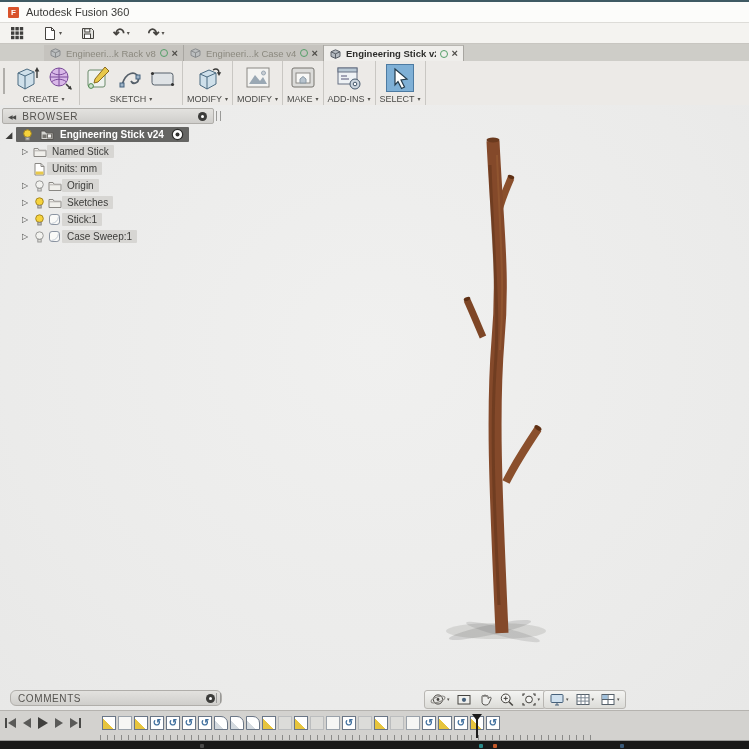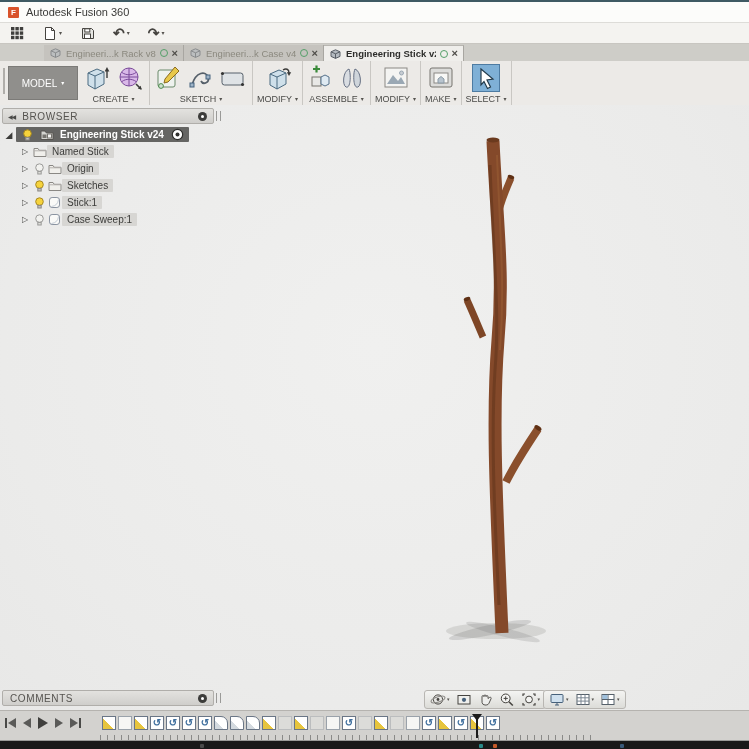--- a/index.html
+++ b/index.html
@@ -41,21 +41,21 @@
   .rb-btn.select-hl{background:#7fb0d6;border:1px solid #4d7ba2;padding:1px;}
   .rb-label{font-size:9px;color:#4a4a48;margin-top:1px;display:flex;align-items:center;gap:3px;white-space:nowrap;}
 
   
   #canvas{position:absolute;left:0;top:105px;width:749px;height:605px;background:radial-gradient(ellipse at 50% 40%, #f0f0ef 0%, #ebebea 70%, #e8e8e7 100%);}
   #stick-svg{position:absolute;left:0;top:0;}
 
   
   .panel-bar{position:absolute;width:212px;height:16px;background:linear-gradient(#e3e2df,#cfcecb);border:1px solid #b0aeaa;border-radius:2px;display:flex;align-items:center;box-sizing:border-box;}
   #browser-bar{left:2px;top:3px;}
-  #comments-bar{left:2px;top:585px;}
+  #comments-bar{left:10px;top:585px;border-radius:6px;}
   .panel-bar .bar-collapse{font-size:6px;color:#4a4a48;margin-left:5px;letter-spacing:-1px;}
   .panel-bar .bar-label{font-size:10px;color:#55534f;letter-spacing:.6px;margin-left:7px;flex:1;}
   .bar-dot{width:9px;height:9px;border-radius:50%;background:#3c3c3a;margin-right:6px;position:relative;flex:none;}
   .bar-dot::after{content:"";position:absolute;left:3px;top:3px;width:3px;height:3px;border-radius:50%;background:#fff;}
   .bar-grip{position:absolute;width:3px;height:10px;border-left:1px solid #9a9a98;border-right:1px solid #9a9a98;}
   #browser-grip{left:216px;top:6px;}
   #comments-grip{left:216px;top:588px;}
 
   #browser-tree{position:absolute;left:2px;top:21px;width:230px;}
   .tree-row{height:17px;display:flex;align-items:center;font-size:10px;}
@@ -179,24 +179,20 @@
             <path d="M2 3.8 L6.5 5.8 L11 3.8 M6.5 5.8 V10.4" fill="none" stroke="#585e66"></path>
           </svg></span>
         <span class="tab-label">Engineering Stick v24</span>
         <span class="tab-sync"></span>
         <span class="tab-close">×</span>
       </div>
     </div>
 
   <div id="ribbon">
     <div id="ribbon-grip"></div>
-    <div id="model-btn">
-      <span>MODEL</span>
-      <span class="caret">▾</span>
-    </div>
     <div id="rb-groups" style="display:flex;">
         <div class="rb-group">
           <div class="rb-icons">
             <span class="rb-btn"><span style="line-height: 0;"><svg width="28" height="28">
                   <path d="M5 9 L14 5 L21 8 L21 20 L12 25 L5 21 Z" fill="#cfe0ea" stroke="#4a6a80"></path>
                   <path d="M5 9 L12 12 L12 25 M12 12 L21 8" fill="none" stroke="#4a6a80"></path>
                   <path d="M24 14 V5" stroke="#3a3a38" stroke-width="1.4"></path>
                   <path d="M24 3 l-2.4 4.4 h4.8 z" fill="#3a3a38"></path>
                 </svg></span></span>
             <span class="rb-btn"><span style="line-height: 0;"><svg width="28" height="28">
@@ -243,37 +239,20 @@
                   <path d="M25 12 l-2.2 -3.8 h4.4 z" fill="#3a3a38"></path>
                 </svg></span></span>
           </div>
           <div class="rb-label">
             <span>MODIFY</span>
             <span class="caret">▾</span>
           </div>
         </div>
         <div class="rb-group">
           <div class="rb-icons">
-            <span class="rb-btn"><span style="line-height: 0;"><svg width="26" height="28">
-                  <rect x="4" y="13" width="9" height="9" fill="#e8e8e6" stroke="#76746f"></rect>
-                  <path d="M13 13 l4 -2 4 2 v7 l-4 2 -4 -2 z" fill="#dfeaf2" stroke="#55718a"></path>
-                  <path d="M5 5 h7 M8.5 1.5 v7" stroke="#3a8a3a" stroke-width="2.2"></path>
-                </svg></span></span>
-            <span class="rb-btn"><span style="line-height: 0;"><svg width="26" height="28">
-                  <path d="M10 5 C4 7 3 21 7 23 C12 25 12 9 10 5" fill="#d9dde2" stroke="#667083"></path>
-                  <path d="M16 5 C22 7 23 21 19 23 C14 25 14 9 16 5" fill="#cfd5db" stroke="#667083"></path>
-                </svg></span></span>
-          </div>
-          <div class="rb-label">
-            <span>ASSEMBLE</span>
-            <span class="caret">▾</span>
-          </div>
-        </div>
-        <div class="rb-group">
-          <div class="rb-icons">
             <span class="rb-btn"><span style="line-height: 0;"><svg width="28" height="26">
                   <rect x="3" y="3" width="22" height="19" fill="#f4f4f2" stroke="#8a8884"></rect>
                   <path d="M5 19 L11 10 L16 16 L19 12 L23 19 Z" fill="#9aa8b4"></path>
                   <circle cx="19.5" cy="8" r="2" fill="#c8cdd2" stroke="#9aa8b4"></circle>
                 </svg></span></span>
           </div>
           <div class="rb-label">
             <span>MODIFY</span>
             <span class="caret">▾</span>
           </div>
@@ -281,20 +260,35 @@
         <div class="rb-group">
           <div class="rb-icons">
             <span class="rb-btn"><span style="line-height: 0;"><svg width="28" height="26">
                   <rect x="3" y="3" width="22" height="19" rx="2" fill="#dcdcda" stroke="#76746f"></rect>
                   <rect x="7" y="8" width="14" height="10" fill="#f8f8f6" stroke="#8a8884"></rect>
                   <path d="M11 14 l3 -2.5 3 2.5 v4 h-6 z" fill="#b8c4ce" stroke="#8a99a5"></path>
                 </svg></span></span>
           </div>
           <div class="rb-label">
             <span>MAKE</span>
+            <span class="caret">▾</span>
+          </div>
+        </div>
+        <div class="rb-group">
+          <div class="rb-icons">
+            <span class="rb-btn"><span style="line-height: 0;"><svg width="28" height="26">
+                  <rect x="3" y="3" width="19" height="16" fill="#eef2f5" stroke="#667083"></rect>
+                  <rect x="3" y="3" width="19" height="4" fill="#b8c8d4" stroke="#667083"></rect>
+                  <path d="M6 11 h6 M6 14 h8" stroke="#557"></path>
+                  <circle cx="20" cy="19" r="5" fill="#cdd6de" stroke="#44576a"></circle>
+                  <circle cx="20" cy="19" r="1.8" fill="#fff" stroke="#44576a"></circle>
+                </svg></span></span>
+          </div>
+          <div class="rb-label">
+            <span>ADD-INS</span>
             <span class="caret">▾</span>
           </div>
         </div>
         <div class="rb-group">
           <div class="rb-icons">
             <span class="rb-btn select-hl"><span style="line-height: 0;"><svg width="24" height="24">
                   <path d="M7 3 L19 13 L13 14 L16.5 21 L13.5 22.5 L10 15.5 L7 19 Z" fill="#fff" stroke="#233a4a" stroke-width="1.2"></path>
                 </svg></span></span>
           </div>
           <div class="rb-label">
@@ -365,20 +359,31 @@
           <span class="tree-arrow">▷</span>
           <span class="tree-cell">
             <span style="line-height: 0;"><svg width="14" height="13">
                 <path d="M1 3.5 h4 l1.2 1.8 h6.8 v6.2 H1 z" fill="#f0efeb" stroke="#8a8884"></path>
                 <path d="M1 5.8 H13" stroke="#b5b3af"></path>
               </svg></span>
           </span>
           <span class="tree-chip">Named Stick</span>
         </div>
         <div class="tree-row row-indent">
+          <span class="tree-spacer"></span>
+          <span class="tree-cell">
+            <span style="line-height: 0;"><svg width="13" height="14">
+                <path d="M2 1.5 h6 l3 3 v8.5 H2 z" fill="#fff" stroke="#8a8884"></path>
+                <path d="M8 1.5 v3 h3" fill="none" stroke="#8a8884"></path>
+                <rect x="2.6" y="9.5" width="7.8" height="3" fill="#e8c84a"></rect>
+              </svg></span>
+          </span>
+          <span class="tree-chip">Units: mm</span>
+        </div>
+        <div class="tree-row row-indent">
           <span class="tree-arrow">▷</span>
           <span class="tree-cell">
             <span style="line-height: 0;"><svg width="11" height="12">
                 <circle cx="5.5" cy="4.6" r="3.8" fill="#f2f2ef" stroke="#9a9a98"></circle>
                 <rect x="3.8" y="8.4" width="3.4" height="2.6" fill="#dcdcd8" stroke="#9a9a98"></rect>
               </svg></span>
           </span>
           <span class="tree-cell">
             <span style="line-height: 0;"><svg width="14" height="13">
                 <path d="M1 3.5 h4 l1.2 1.8 h6.8 v6.2 H1 z" fill="#f0efeb" stroke="#8a8884"></path>

